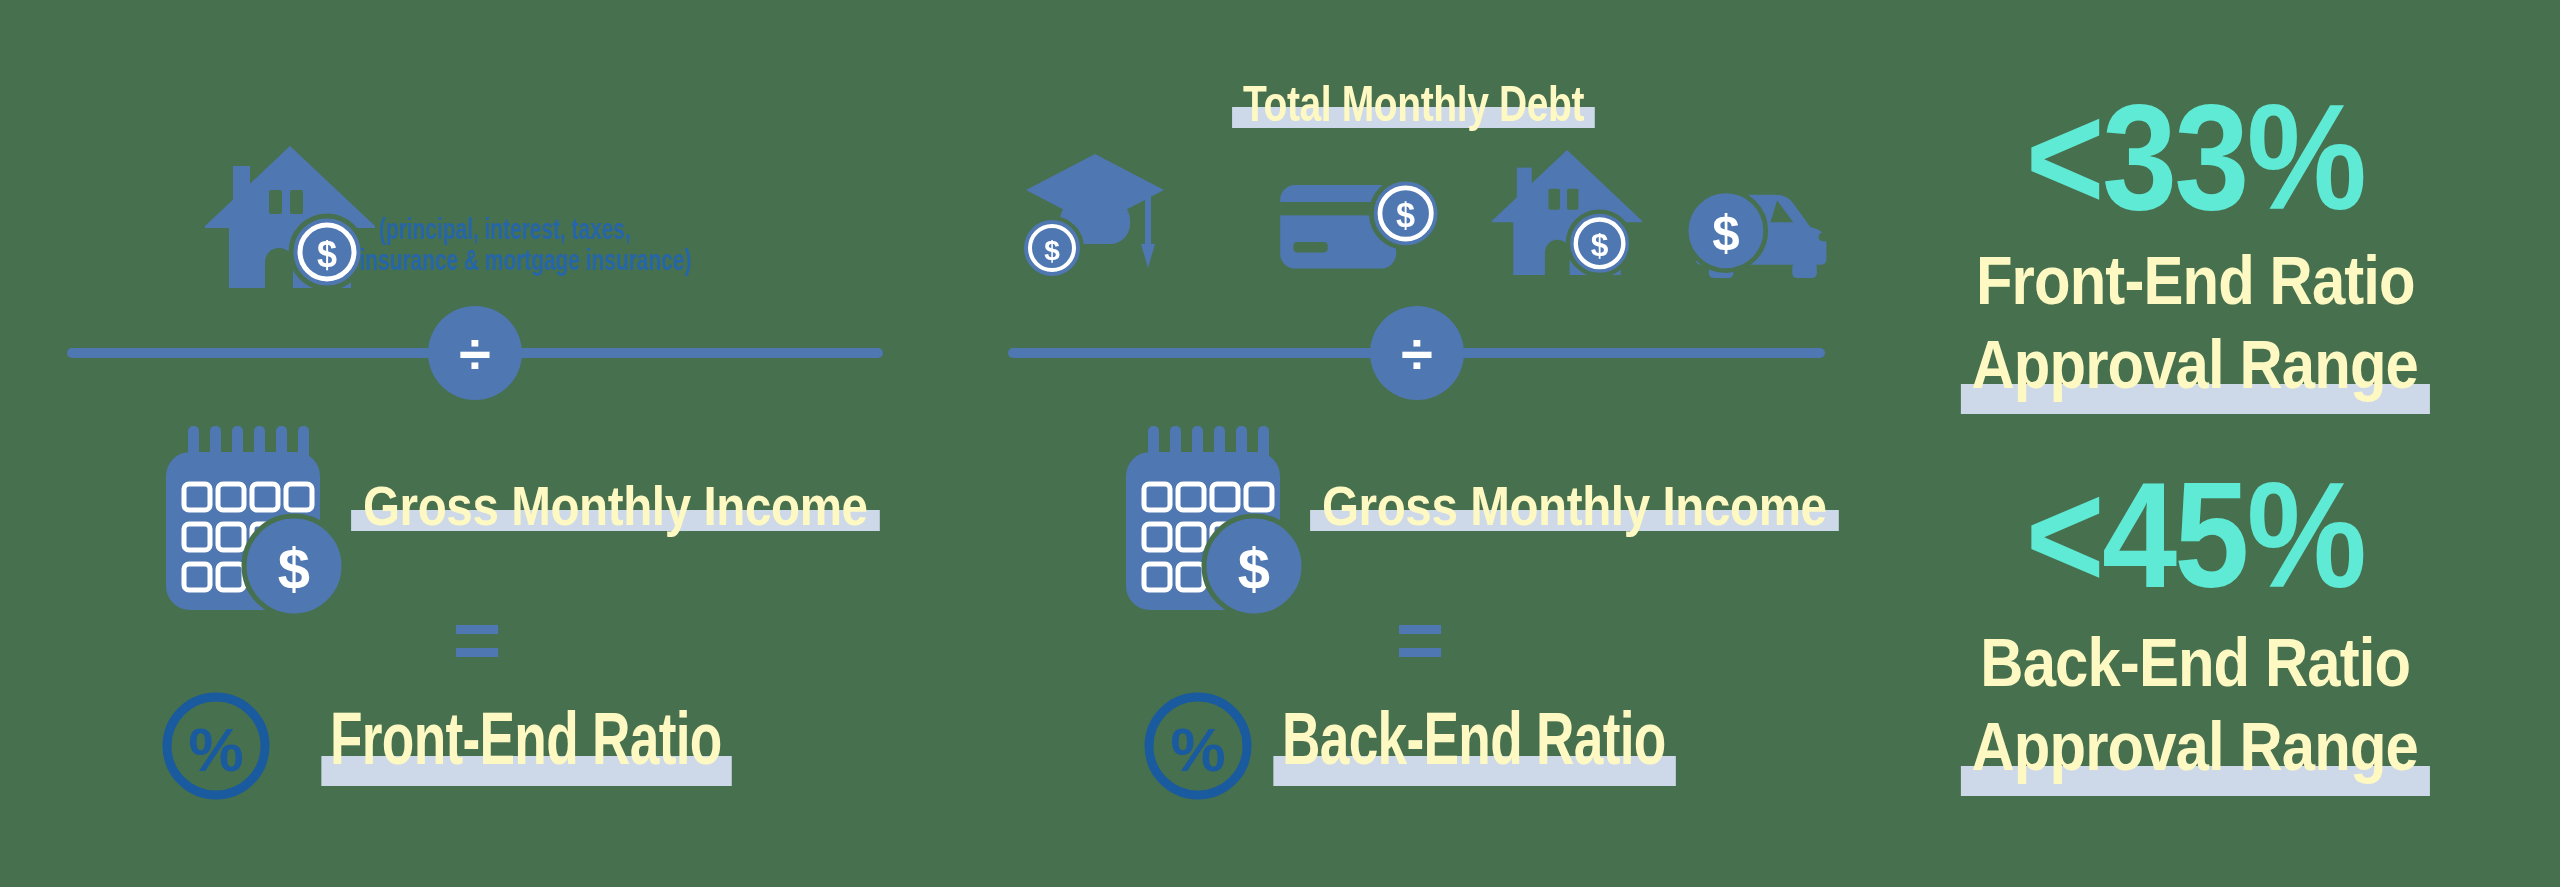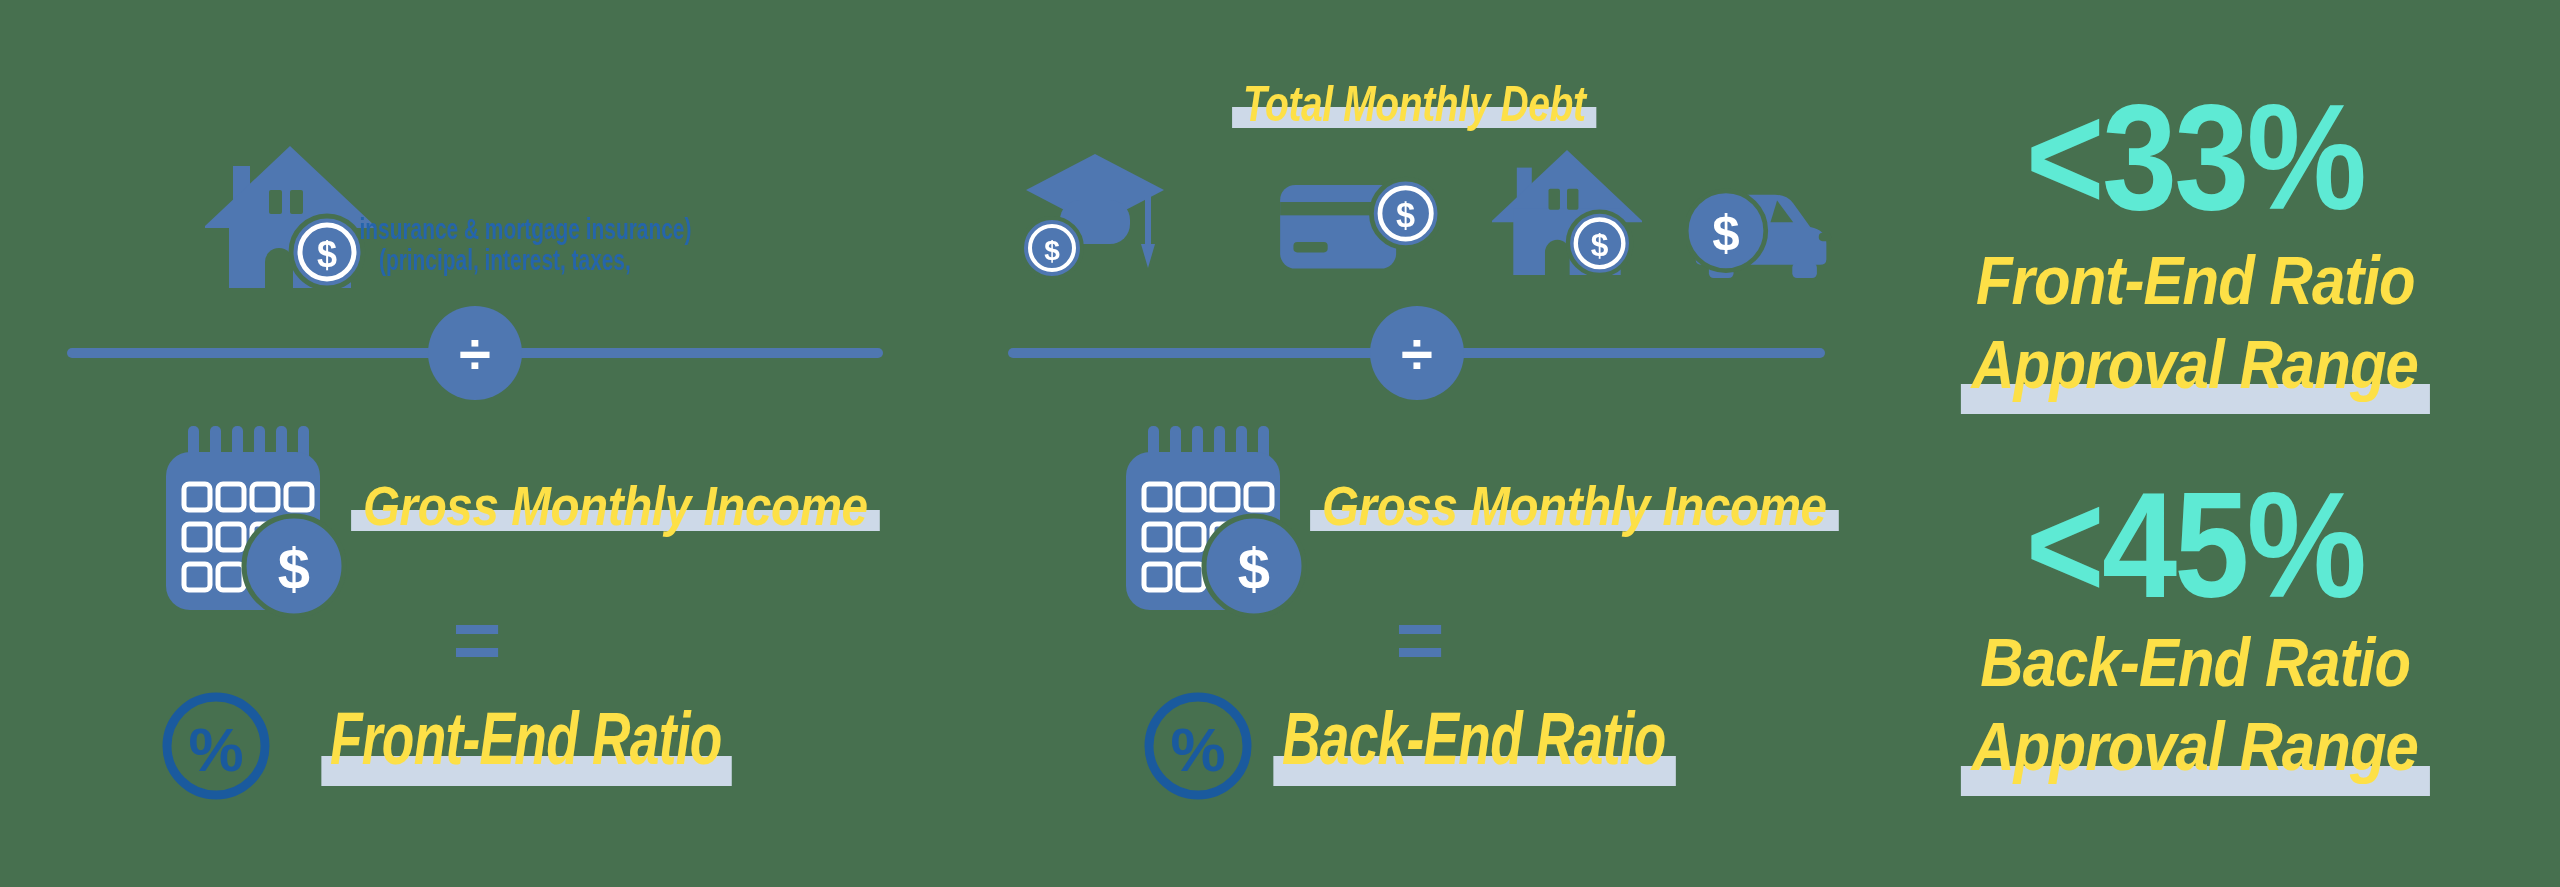--- a/index.html
+++ b/index.html
@@ -1,19 +1,19 @@
 <!DOCTYPE html>
 <html><head>
 <meta charset="utf-8">
 <style>
   html,body{margin:0;padding:0;background:#47704f;}
   .canvas{position:relative;width:2560px;height:887px;background:#47704f;overflow:hidden;
           font-family:"Liberation Sans","DejaVu Sans",sans-serif;font-weight:bold;}
   .abs{position:absolute;white-space:nowrap;}
-  .db{color:#fde047;font-style:italic;}
+  .db{color:#fef9c3;}
   .sb{color:#4f77b1;}
   .green{color:#5eead4;}
   .note-blue{color:#2565ab;}
   
   .sx72l{display:inline-block;transform:scaleX(.72);transform-origin:0 50%;}
   .sx78l{display:inline-block;transform:scaleX(.78);transform-origin:0 50%;}
   .sx85l{display:inline-block;transform:scaleX(.85);transform-origin:0 50%;}
   .sx72c{display:inline-block;transform:scaleX(.72);transform-origin:50% 50%;}
   .sx88c{display:inline-block;transform:scaleX(.88);transform-origin:50% 50%;}
   .sx90c{display:inline-block;transform:scaleX(.90);transform-origin:50% 50%;}
@@ -50,22 +50,22 @@
     <rect x="64" y="44" width="13" height="24" rx="2" fill="#47704f"></rect>
     <rect x="85" y="44" width="13" height="24" rx="2" fill="#47704f"></rect>
     <path d="M60,142 v-26 a14,14 0 0 1 28,0 v26 z" fill="#47704f"></path>
     <circle cx="122" cy="106" r="36" fill="#4f77b1" stroke="#47704f" stroke-width="5"></circle>
     <circle cx="122" cy="106" r="27" fill="none" stroke="#ffffff" stroke-width="5"></circle>
     <text x="122" y="108" text-anchor="middle" dominant-baseline="central" font-size="36" font-weight="bold" fill="#ffffff">$</text>
   </svg>
 
 
   <div class="abs note note-blue" style="left:295px;top:214px;width:420px">
+    <div><span class="sx72c">(principal, interest, taxes,</span></div>
     <div><span class="sx72c">insurance &amp; mortgage insurance)</span></div>
-    <div><span class="sx72c">(principal, interest, taxes,</span></div>
   </div>
 
   <div class="abs line" style="left:67px;top:348px;width:816px"></div>
   <div class="abs badge" style="left:428px;top:306px">
     <span>÷</span>
   </div>
 
   <svg class="abs" style="left:156px;top:424px" width="192" height="194" viewBox="0 0 192 194">
     <g fill="#4f77b1">
       <rect x="32" y="2" width="11" height="38" rx="5"></rect>
@@ -203,21 +203,21 @@
   <div class="abs right-col">
 
     <div class="abs thr green" style="top:82px">
       <span class="sx90c">&lt;33%</span>
     </div>
     <div class="abs rline db" style="top:238px">
       <div><span class="sx88c">Front-End Ratio</span></div>
       <div><span class="sx88c slab">Approval Range</span></div>
     </div>
 
-    <div class="abs thr green" style="top:470px">
+    <div class="abs thr green" style="top:460px">
       <span class="sx90c">&lt;45%</span>
     </div>
     <div class="abs rline db" style="top:620px">
       <div><span class="sx88c">Back-End Ratio</span></div>
       <div><span class="sx88c slab">Approval Range</span></div>
     </div>
 
   </div>
 </div>
 

